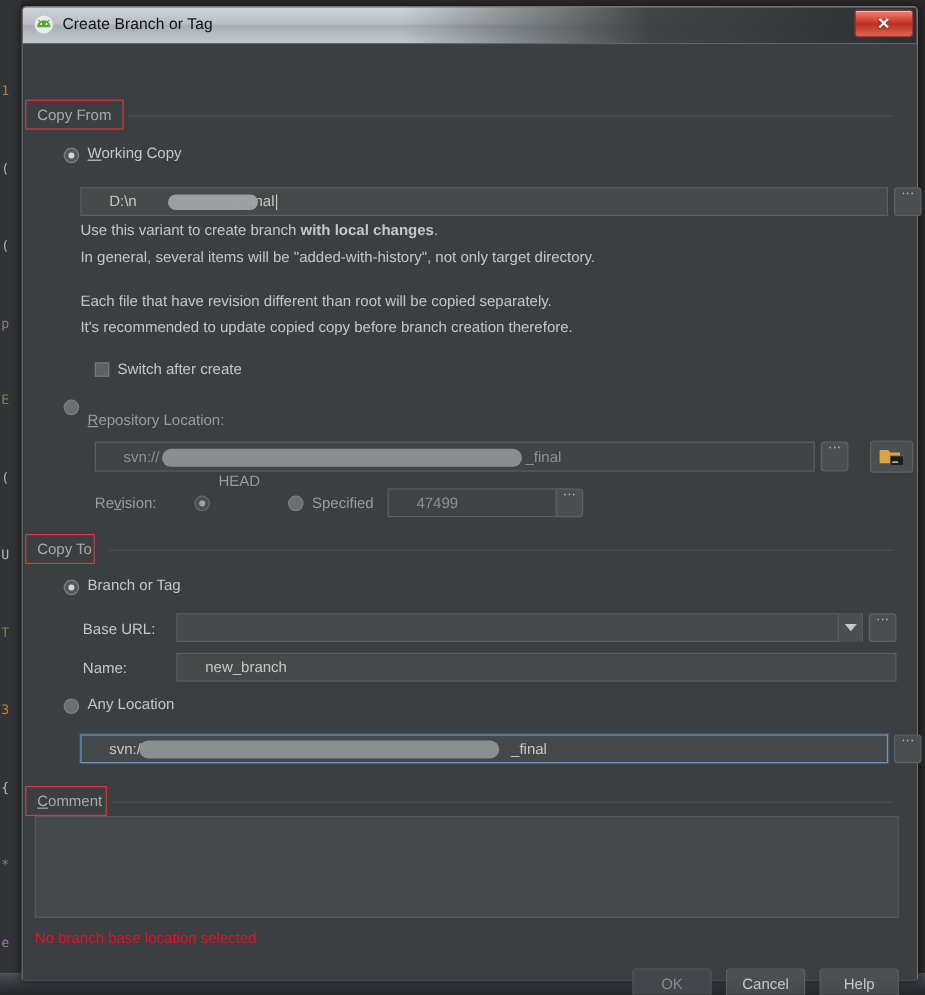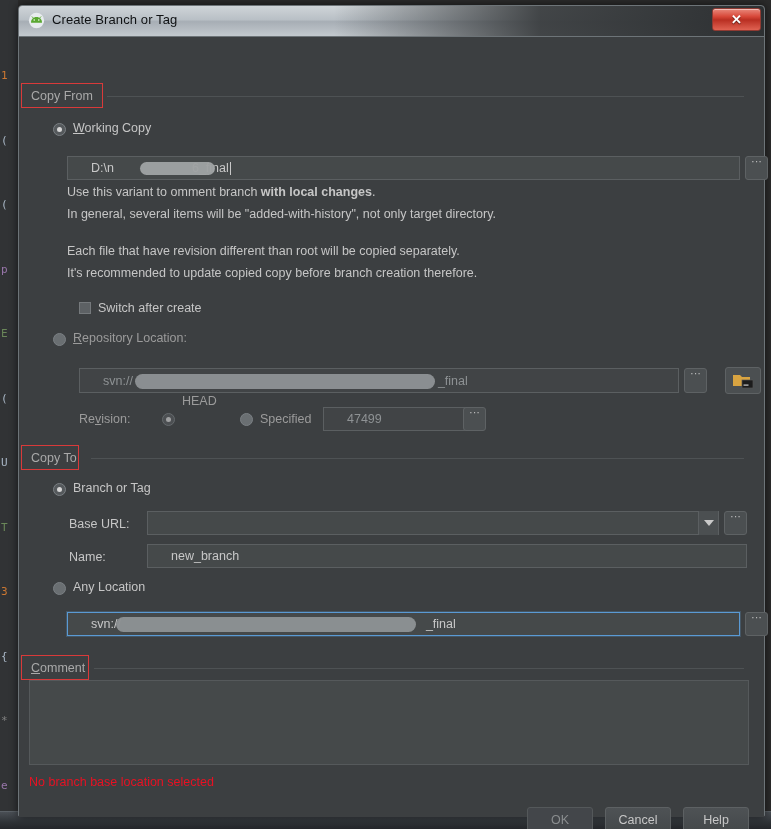--- a/index.html
+++ b/index.html
@@ -321,30 +321,30 @@
       <div class="lbl" style="left:54px; top:84px;"><u>W</u><span>orking Copy</span></div>
 
       <div class="field" style="left:48px; top:119px; width:673px; height:24px;">
         <span>D:\n</span>
           <span class="smudge" style="left:72px; top:5px; width:75px; height:13px;"></span>
           <span style="margin-left:78px;">6_final</span>
           <span class="caret"></span>
       </div>
       <div class="btn-dots" style="left:726px; top:119px; width:23px; height:24px;">···</div>
 
-      <div class="lbl" style="left:48px; top:148px;"><span>Use this variant to omment branch </span><b>with local changes</b><span>.</span></div>
+      <div class="lbl" style="left:48px; top:148px;"><span>Use this variant to create branch </span><b>with local changes</b><span>.</span></div>
       <div class="lbl" style="left:48px; top:170px;">In general, several items will be "added-with-history", not only target directory.</div>
       <div class="lbl" style="left:48px; top:207px;">Each file that have revision different than root will be copied separately.</div>
       <div class="lbl" style="left:48px; top:229px;">It's recommended to update copied copy before branch creation therefore.</div>
 
       <div class="checkbox" style="left:60px; top:265px;"></div>
       <div class="lbl" style="left:79px; top:264px;">Switch after create</div>
 
       <div class="radio" style="left:34px; top:296px;"></div>
-      <div class="lbl dim" style="left:54px; top:294px;"><u>R</u><span>epository Location:</span></div>
+      <div class="lbl dim" style="left:54px; top:306px;"><u>R</u><span>epository Location:</span></div>
 
       <div class="field disabled" style="left:60px; top:331px; width:600px; height:25px;">
         <span>svn://</span>
           <span class="smudge b" style="left:55px; top:5px; width:300px; height:15px;"></span>
           <span style="margin-left:305px;">_final</span>
       </div>
       <div class="btn-dots" style="left:665px; top:331px; width:23px; height:25px;">···</div>
       <div class="btn-icon" style="left:706px; top:330px; width:36px; height:27px;">
         <svg width="22" height="17" viewBox="0 0 22 17">
           <path d="M1 3 L8 3 L10 5 L18 5 L18 14 L1 14 Z" fill="#d9a441"></path>

